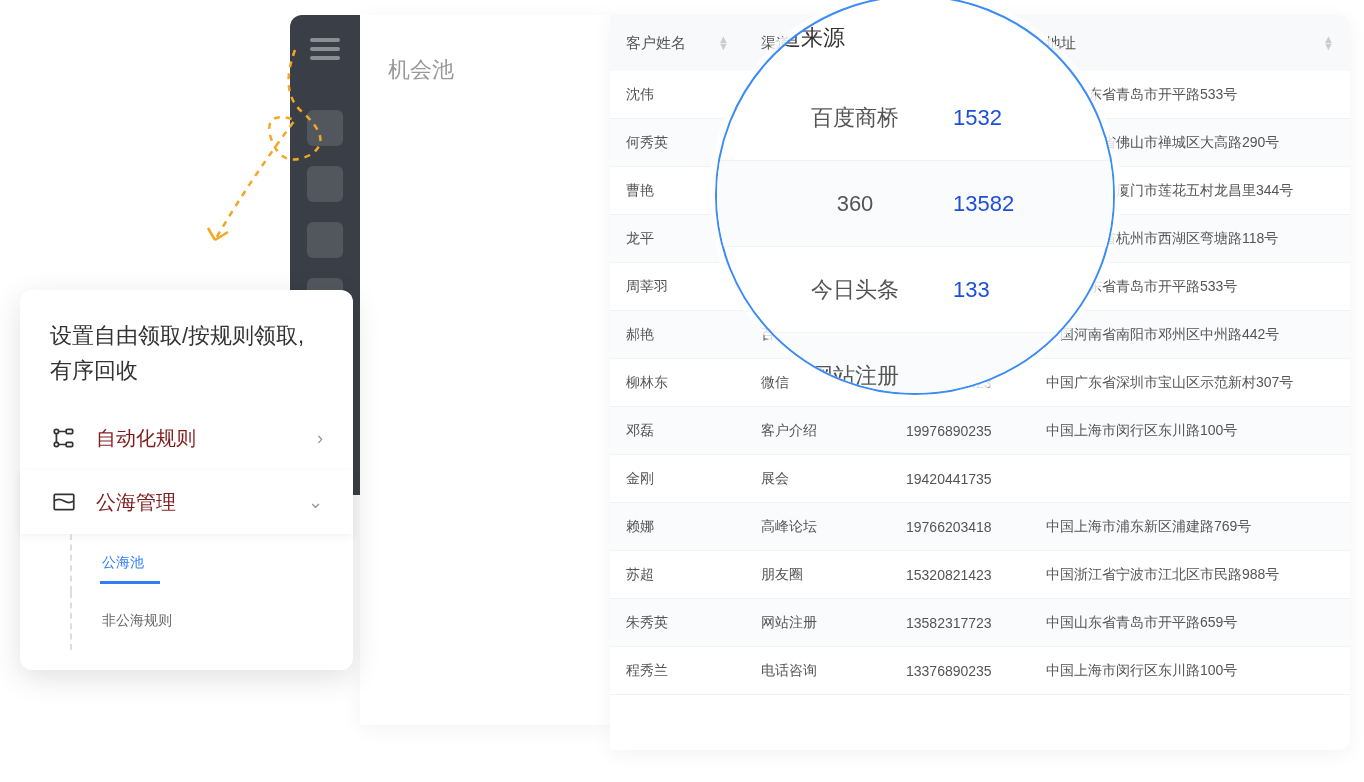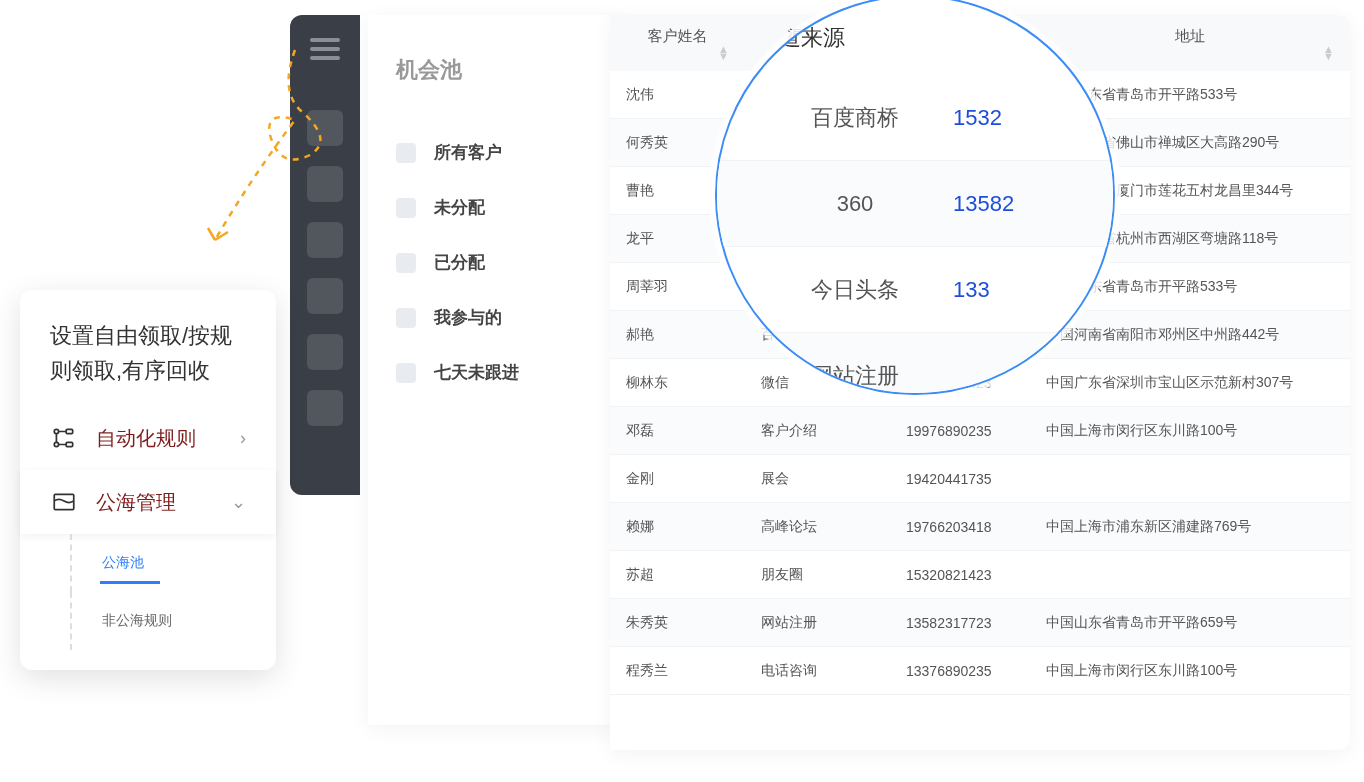--- a/index.html
+++ b/index.html
@@ -21,21 +21,21 @@
   height: 220px;
   pointer-events: none;
   z-index: 5;
 }
 
 
 .settings-card {
   position: absolute;
   left: 20px;
   top: 290px;
-  width: 256px;
+  width: 333px;
   background: #fff;
   border-radius: 12px;
   box-shadow: 0 8px 30px rgba(0,0,0,0.12);
   padding: 28px 0 20px;
   z-index: 10;
 }
 .settings-title {
   font-size: 22px;
   color: #333;
   line-height: 1.6;
@@ -123,30 +123,29 @@
   width: 36px;
   height: 36px;
   background: #52575e;
   border-radius: 6px;
   margin-bottom: 20px;
 }
 
 
 .filter-panel {
   position: absolute;
-  left: 368px;
+  left: 360px;
   top: 15px;
   width: 250px;
   height: 710px;
   background: #fff;
   border-radius: 0;
   padding: 40px 28px;
   z-index: 2;
   box-shadow: 0 4px 20px rgba(0,0,0,0.05);
-  font-weight: bold;
 }
 .filter-title {
   font-size: 22px;
   color: #999;
   margin-bottom: 40px;
 }
 .filter-item {
   display: flex;
   align-items: center;
   padding: 16px 0;
@@ -183,21 +182,20 @@
   height: 56px;
   align-items: center;
 }
 .th {
   font-size: 15px;
   color: #555;
   display: flex;
   align-items: center;
   padding: 0 16px;
   position: relative;
-  flex-direction: column;
 }
 .th .sort {
   margin-left: auto;
   color: #ccc;
   font-size: 11px;
   line-height: 0.6;
 }
 .th .sort span { display:block; }
 .th:nth-child(1){ width: 135px; }
 .th:nth-child(2){ width: 145px; }
@@ -321,42 +319,20 @@
   <div class="dark-block"></div>
   <div class="dark-block"></div>
   <div class="dark-block"></div>
   <div class="dark-block"></div>
   <div class="dark-block"></div>
   <div class="dark-block"></div>
 </div>
 
 <div class="filter-panel">
   <div class="filter-title">机会池</div>
-  <div id="filter-list">
-      <div class="filter-item">
-        <span class="filter-checkbox"></span>
-        <span class="filter-label">所有客户</span>
-      </div>
-      <div class="filter-item">
-        <span class="filter-checkbox"></span>
-        <span class="filter-label">未分配</span>
-      </div>
-      <div class="filter-item">
-        <span class="filter-checkbox"></span>
-        <span class="filter-label">已分配</span>
-      </div>
-      <div class="filter-item">
-        <span class="filter-checkbox"></span>
-        <span class="filter-label">我参与的</span>
-      </div>
-      <div class="filter-item">
-        <span class="filter-checkbox"></span>
-        <span class="filter-label">七天未跟进</span>
-      </div>
-    </div>
 </div>
 
 <div class="table-panel">
   <div class="table-header">
     <div class="th">
       <span>客户姓名</span>
       <span class="sort">
           <span>▲</span>
           <span>▼</span>
         </span>
@@ -440,20 +416,21 @@
       <div class="tr">
         <div class="td">赖娜</div>
         <div class="td">高峰论坛</div>
         <div class="td">19766203418</div>
         <div class="td">中国上海市浦东新区浦建路769号</div>
       </div>
       <div class="tr">
         <div class="td">苏超</div>
         <div class="td">朋友圈</div>
         <div class="td">15320821423</div>
+        <div class="td">中国浙江省宁波市江北区市民路988号</div>
       </div>
       <div class="tr">
         <div class="td">朱秀英</div>
         <div class="td">网站注册</div>
         <div class="td">13582317723</div>
         <div class="td">中国山东省青岛市开平路659号</div>
       </div>
       <div class="tr">
         <div class="td">程秀兰</div>
         <div class="td">电话咨询</div>

